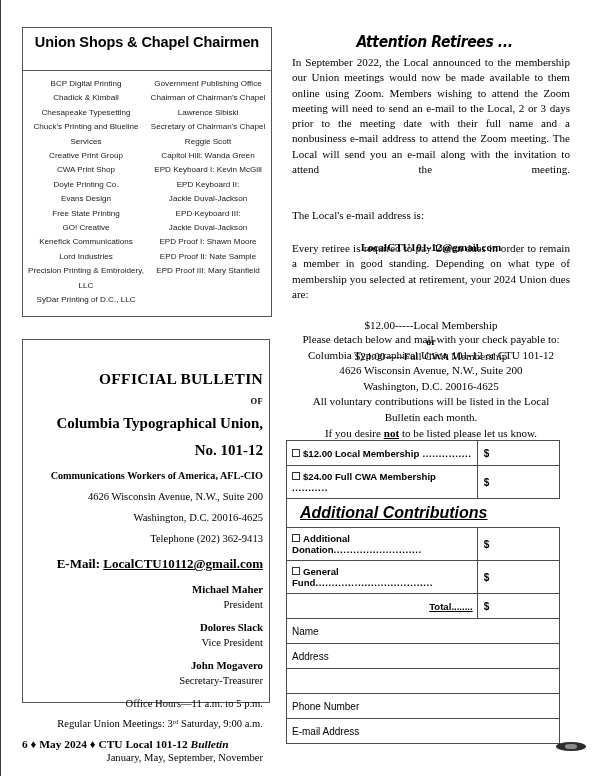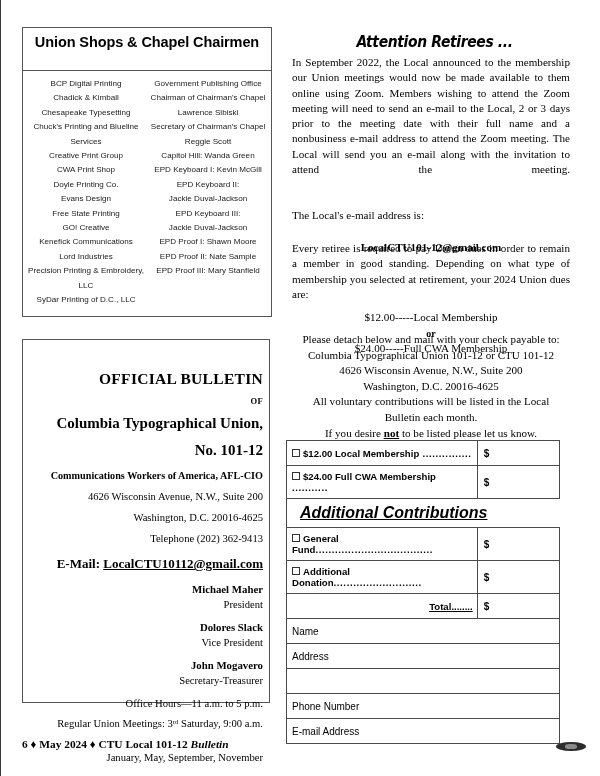--- a/index.html
+++ b/index.html
@@ -155,21 +155,21 @@
     font-size: 11.1px;
     line-height: 15.3px;
   }
   .rt-just { text-align: justify; text-align-last: justify; }
   .rt-left { text-align: left; }
   .rt-center { text-align: center; margin-top: 16px; }
   .p1 { top: 55px; }
   .p2 { top: 208px; }
   .p3 { top: 224px; font-weight: bold; }
   .p4 { top: 241px; }
-  .dues { top: 294px; }
+  .dues { top: 302px; }
   .dues div { line-height: 15.6px; }
   .dues .or { font-weight: bold; font-size: 10px; }
   .detach { top: 316px; }
   .detach div { line-height: 15.6px; }
   .u-not { text-decoration: underline; font-weight: bold; }
 
   
   .form-table {
     position: absolute;
     left: 286px;
@@ -340,25 +340,25 @@
     <tr>
       <td class="lbl"><span class="chk"></span><span>$24.00 Full CWA Membership</span><span class="dots"> ...........</span></td>
       <td class="amt">$</td>
     </tr>
     <tr class="addl-row">
       <td colspan="2">
         <div class="addl-wrap">Additional Contributions</div>
       </td>
     </tr>
     <tr>
+      <td class="lbl"><span class="chk"></span><span>Additional Donation</span><span class="dots">...........................</span></td>
+      <td class="amt">$</td>
+    </tr>
+    <tr>
       <td class="lbl"><span class="chk"></span><span>General Fund</span><span class="dots">....................................</span></td>
-      <td class="amt">$</td>
-    </tr>
-    <tr>
-      <td class="lbl"><span class="chk"></span><span>Additional Donation</span><span class="dots">...........................</span></td>
       <td class="amt">$</td>
     </tr>
     <tr>
       <td class="lbl total-lbl">Total........</td>
       <td class="amt">$</td>
     </tr>
     <tr class="full">
       <td colspan="2">Name</td>
     </tr>
     <tr class="full">

